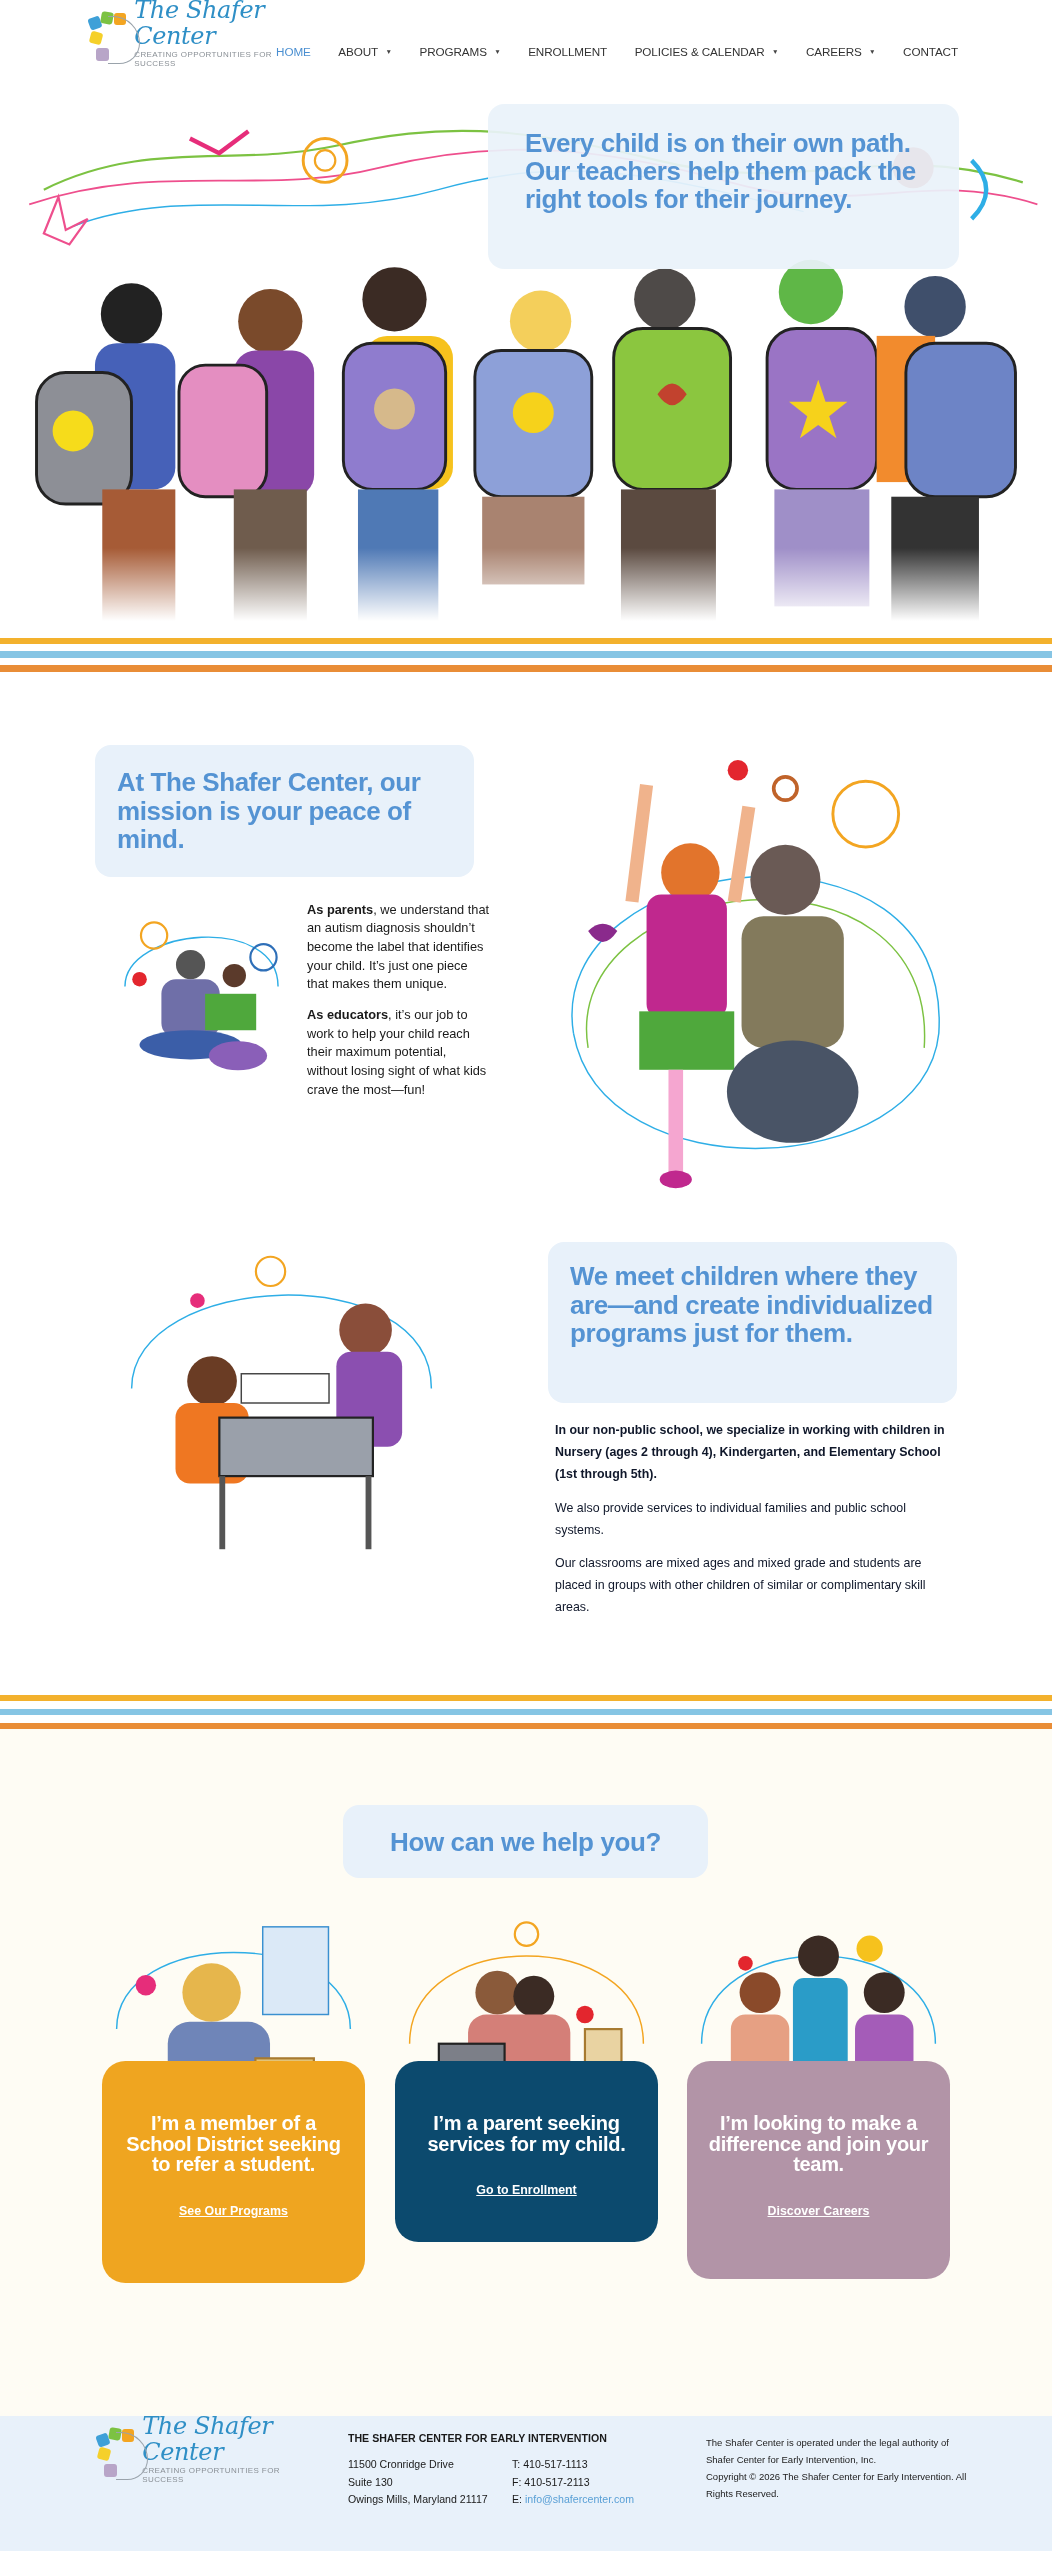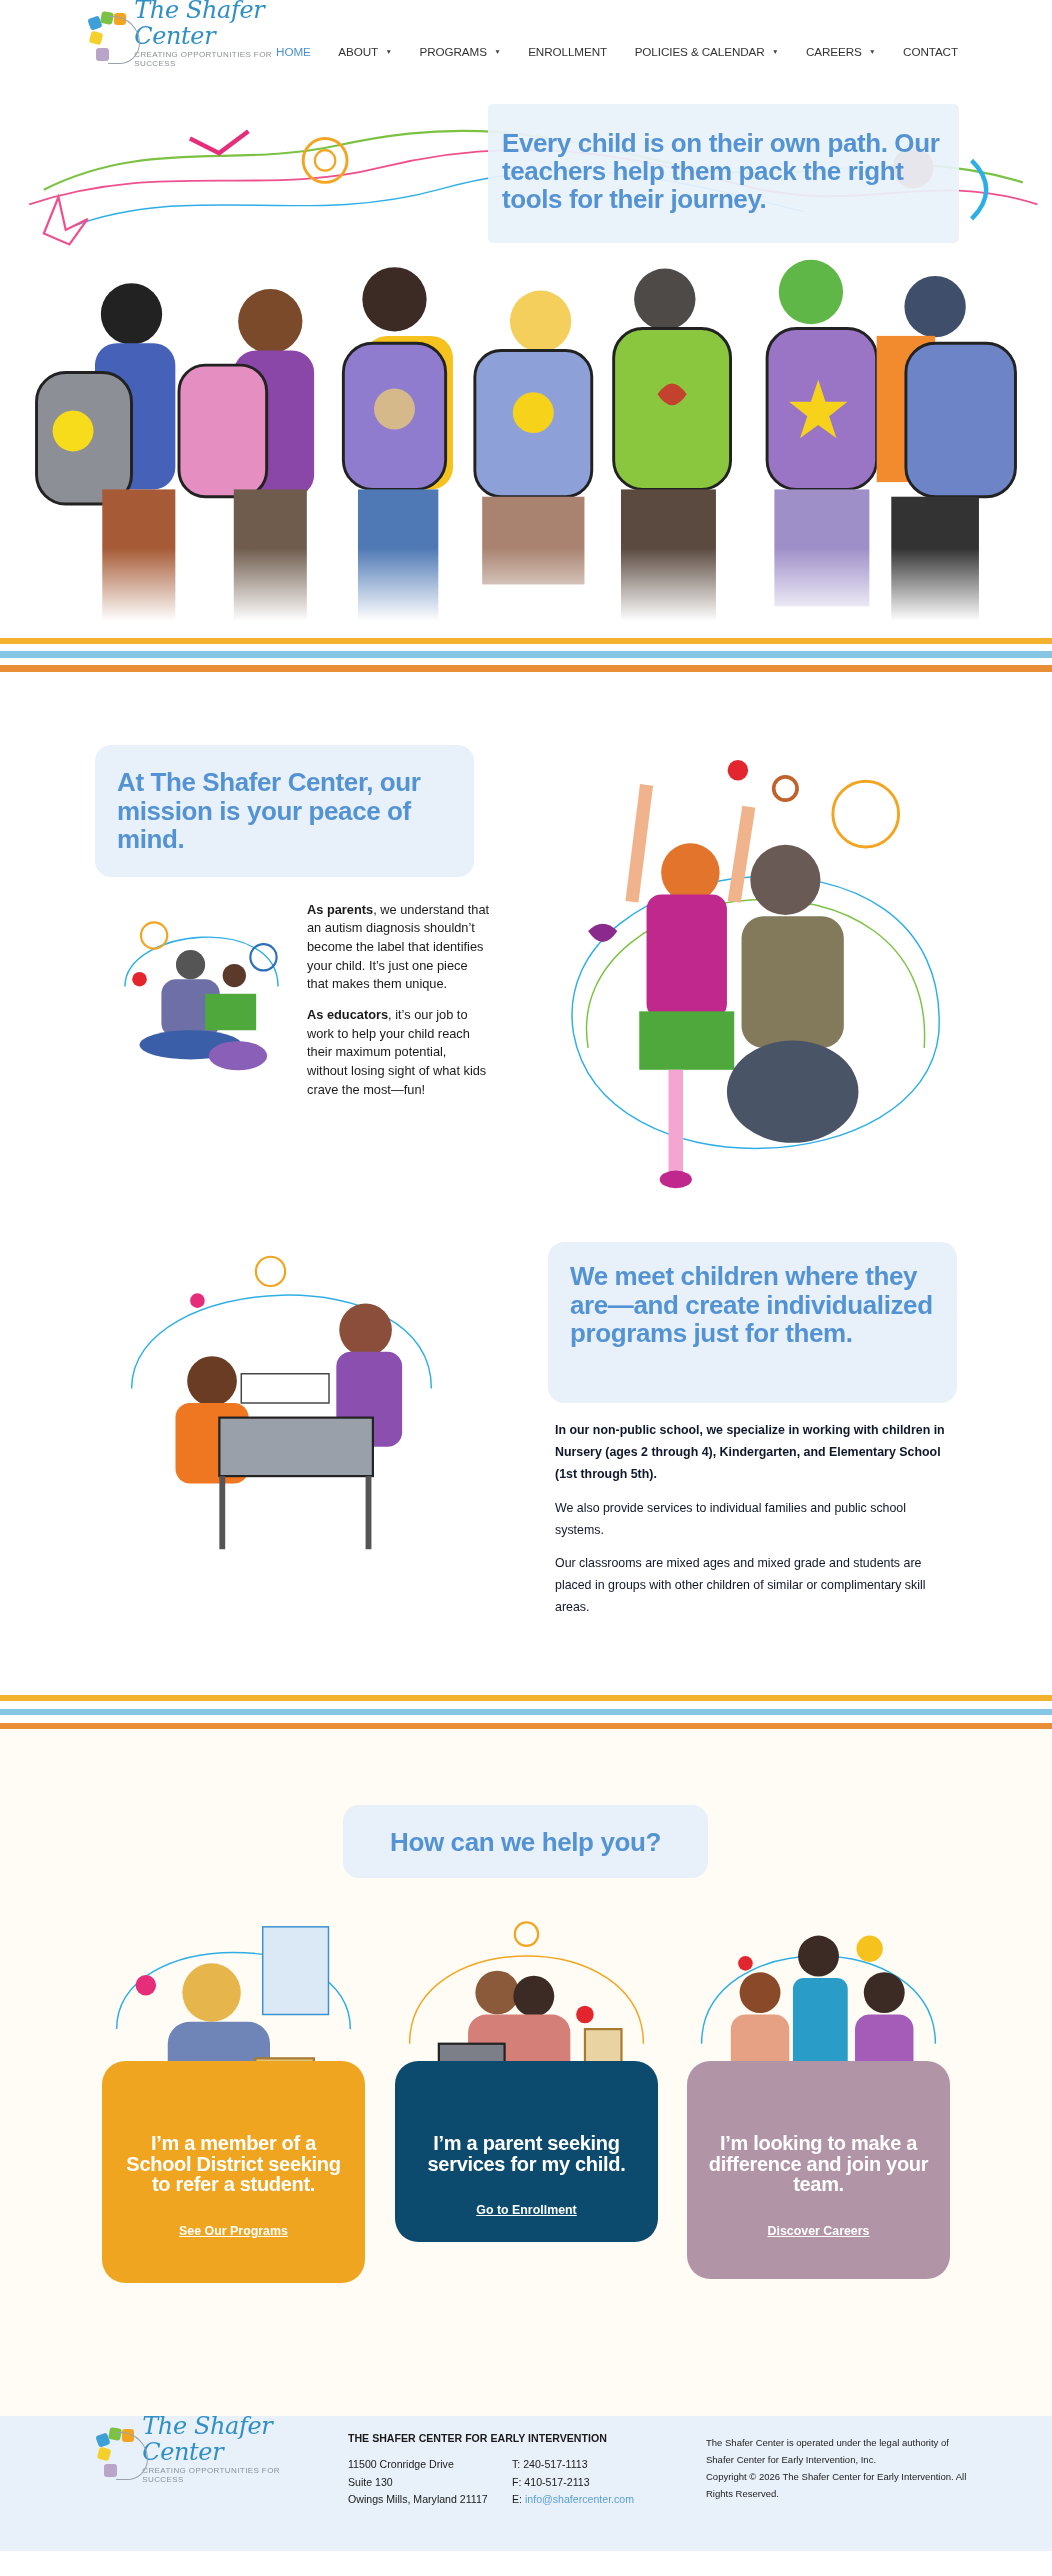--- a/index.html
+++ b/index.html
@@ -17,21 +17,21 @@
   .logo-sub { font-family: "Liberation Sans", sans-serif; color: #8a9096; font-size: 8px; letter-spacing: 0.4px; margin-top: 1.5px; }
 
   .nav { position: absolute; right: 94px; top: 45px; display: flex; gap: 13px; }
   .nav-item { font-family: "Liberation Sans", sans-serif; font-size: 11.7px; color: #333; margin-left: 14.6px; display: flex; align-items: center; cursor: pointer; letter-spacing: -0.1px; }
   .nav-item.active { color: #4a8fd1; }
   .nav-item .caret { font-size: 6.6px; margin-left: 7.3px; color: #444; }
 
   
   .hero { position: relative; width: 1052px; height: 555px; margin-top: 0px; overflow: hidden; }
   .hero-art { position: absolute; left: 0; top: 80px; width: 1052px; height: 541px; }
-  .hero-card { position: absolute; left: 488px; top: 104px; width: 471px; height: 139px; background: rgba(233,242,250,0.93); border-radius: 5px; padding: 25px 0 0 14px; }
+  .hero-card { position: absolute; left: 488px; top: 104px; width: 471px; height: 165px; background: rgba(233,242,250,0.93); border-radius: 16px; padding: 25px 0 0 37px; }
   .hero-card h1 { font-family: "Liberation Sans", sans-serif; font-weight: bold; color: #5493d3; font-size: 26px; line-height: 28px; letter-spacing: -0.4px; }
 
   
   .stripes { width: 1052px; }
   .stripe { height: 6.6px; width: 100%; margin-bottom: 7.3px; }
   .stripe:last-child { margin-bottom: 0; }
 
   
   .mission { position: relative; width: 1052px; height: 1023px; }
   .blue-box { background: #e8f1fa; border-radius: 16px; }
@@ -49,21 +49,21 @@
   .meet-text p.bold { font-weight: bold; }
   .boy-art { position: absolute; left: 117px; top: 570px; width: 329px; height: 322px; }
 
   
   .help { position: relative; width: 1052px; height: 687px; background: #fefcf4; }
   .help-box { position: absolute; left: 343px; top: 76px; width: 365px; height: 73px; display: flex; align-items: center; justify-content: center; }
   .help-box h2 { font-size: 26px; }
   .card-wrap { position: absolute; top: 183px; width: 263px; }
   .card-art { width: 263px; height: 205px; position: relative; }
   .card { position: relative; margin-top: -58px; border-radius: 23.4px; color: #fff; text-align: center; padding: 0 14.6px; }
-  .card h3 { font-family: "Liberation Sans", sans-serif; font-weight: bold; font-size: 20px; line-height: 20.5px; letter-spacing: -0.3px; padding-top: 72px; }
+  .card h3 { font-family: "Liberation Sans", sans-serif; font-weight: bold; font-size: 20px; line-height: 20.5px; letter-spacing: -0.3px; padding-top: 52px; }
   .card a { display: inline-block; font-weight: bold; color: #fff; font-size: 12.4px; text-decoration: underline; margin-top: 29px; cursor: pointer; }
 
   
   .footer { position: relative; width: 1052px; height: 135px; background: #e8f1fa; }
   .foot-logo { position: absolute; left: 94px; top: 10.2px; }
   .foot-col1 { position: absolute; left: 348px; top: 16px; font-size: 10.6px; color: #1a1a1a; }
   .foot-col1 .org { font-weight: bold; font-size: 10.6px; margin-bottom: 13px; }
   .foot-rows { display: grid; grid-template-columns: 164px 146px; row-gap: 2.9px; font-size: 10.6px; line-height: 14.6px; }
   .foot-rows a { color: #5aa0d6; text-decoration: none; }
   .foot-col3 { position: absolute; left: 706px; top: 17.5px; width: 263px; font-size: 9.5px; line-height: 17px; color: #222; }
@@ -328,21 +328,21 @@
     <div class="logo-text">
       <div class="logo-title">The Shafer Center</div>
       <div class="logo-sub">CREATING OPPORTUNITIES FOR SUCCESS</div>
     </div>
   </div>
 
   <div class="foot-col1">
     <div class="org">THE SHAFER CENTER FOR EARLY INTERVENTION</div>
     <div class="foot-rows">
       <span>11500 Cronridge Drive</span>
-      <span>T: 240-517-1113</span>
+      <span>T: 410-517-1113</span>
       <span>Suite 130</span>
       <span>F: 410-517-2113</span>
       <span>Owings Mills, Maryland 21117</span>
       <span><span>E: </span><a>info@shafercenter.com</a></span>
     </div>
   </div>
 
   <div class="foot-col3">
     <div>The Shafer Center is operated under the legal authority of Shafer Center for Early Intervention, Inc.</div>
     <div>Copyright © 2026 The Shafer Center for Early Intervention. All Rights Reserved.</div>

